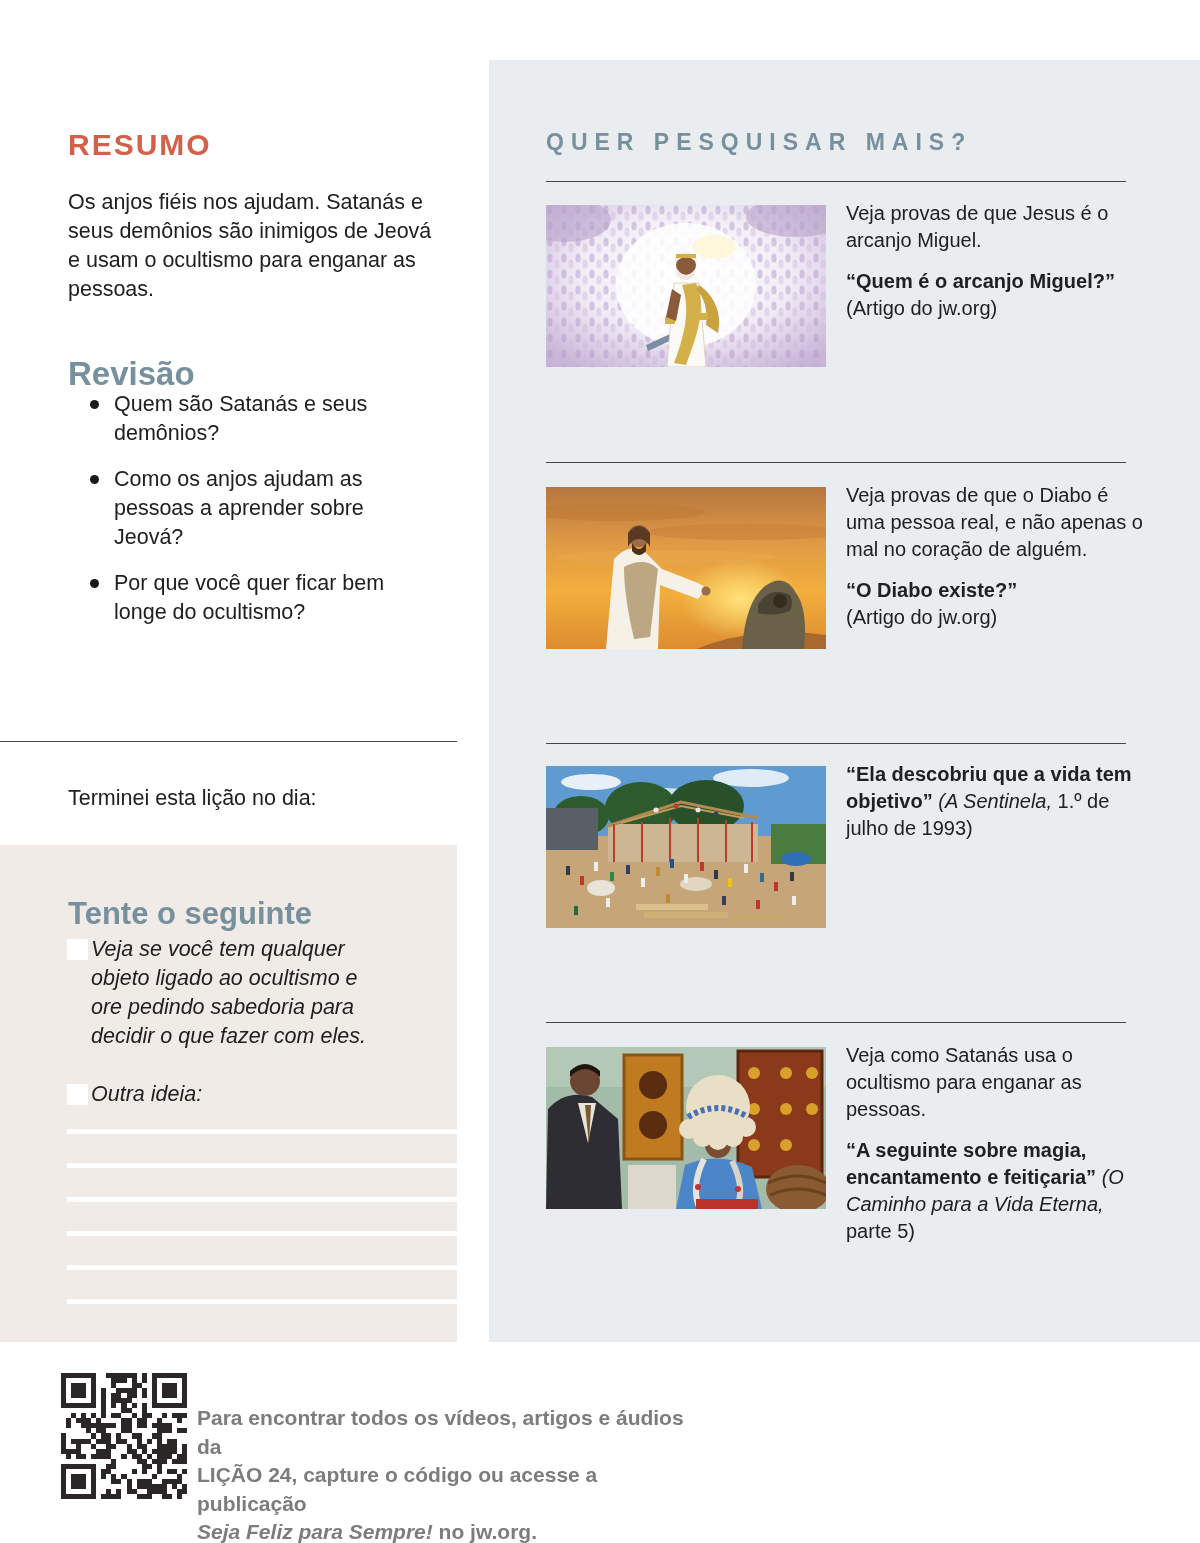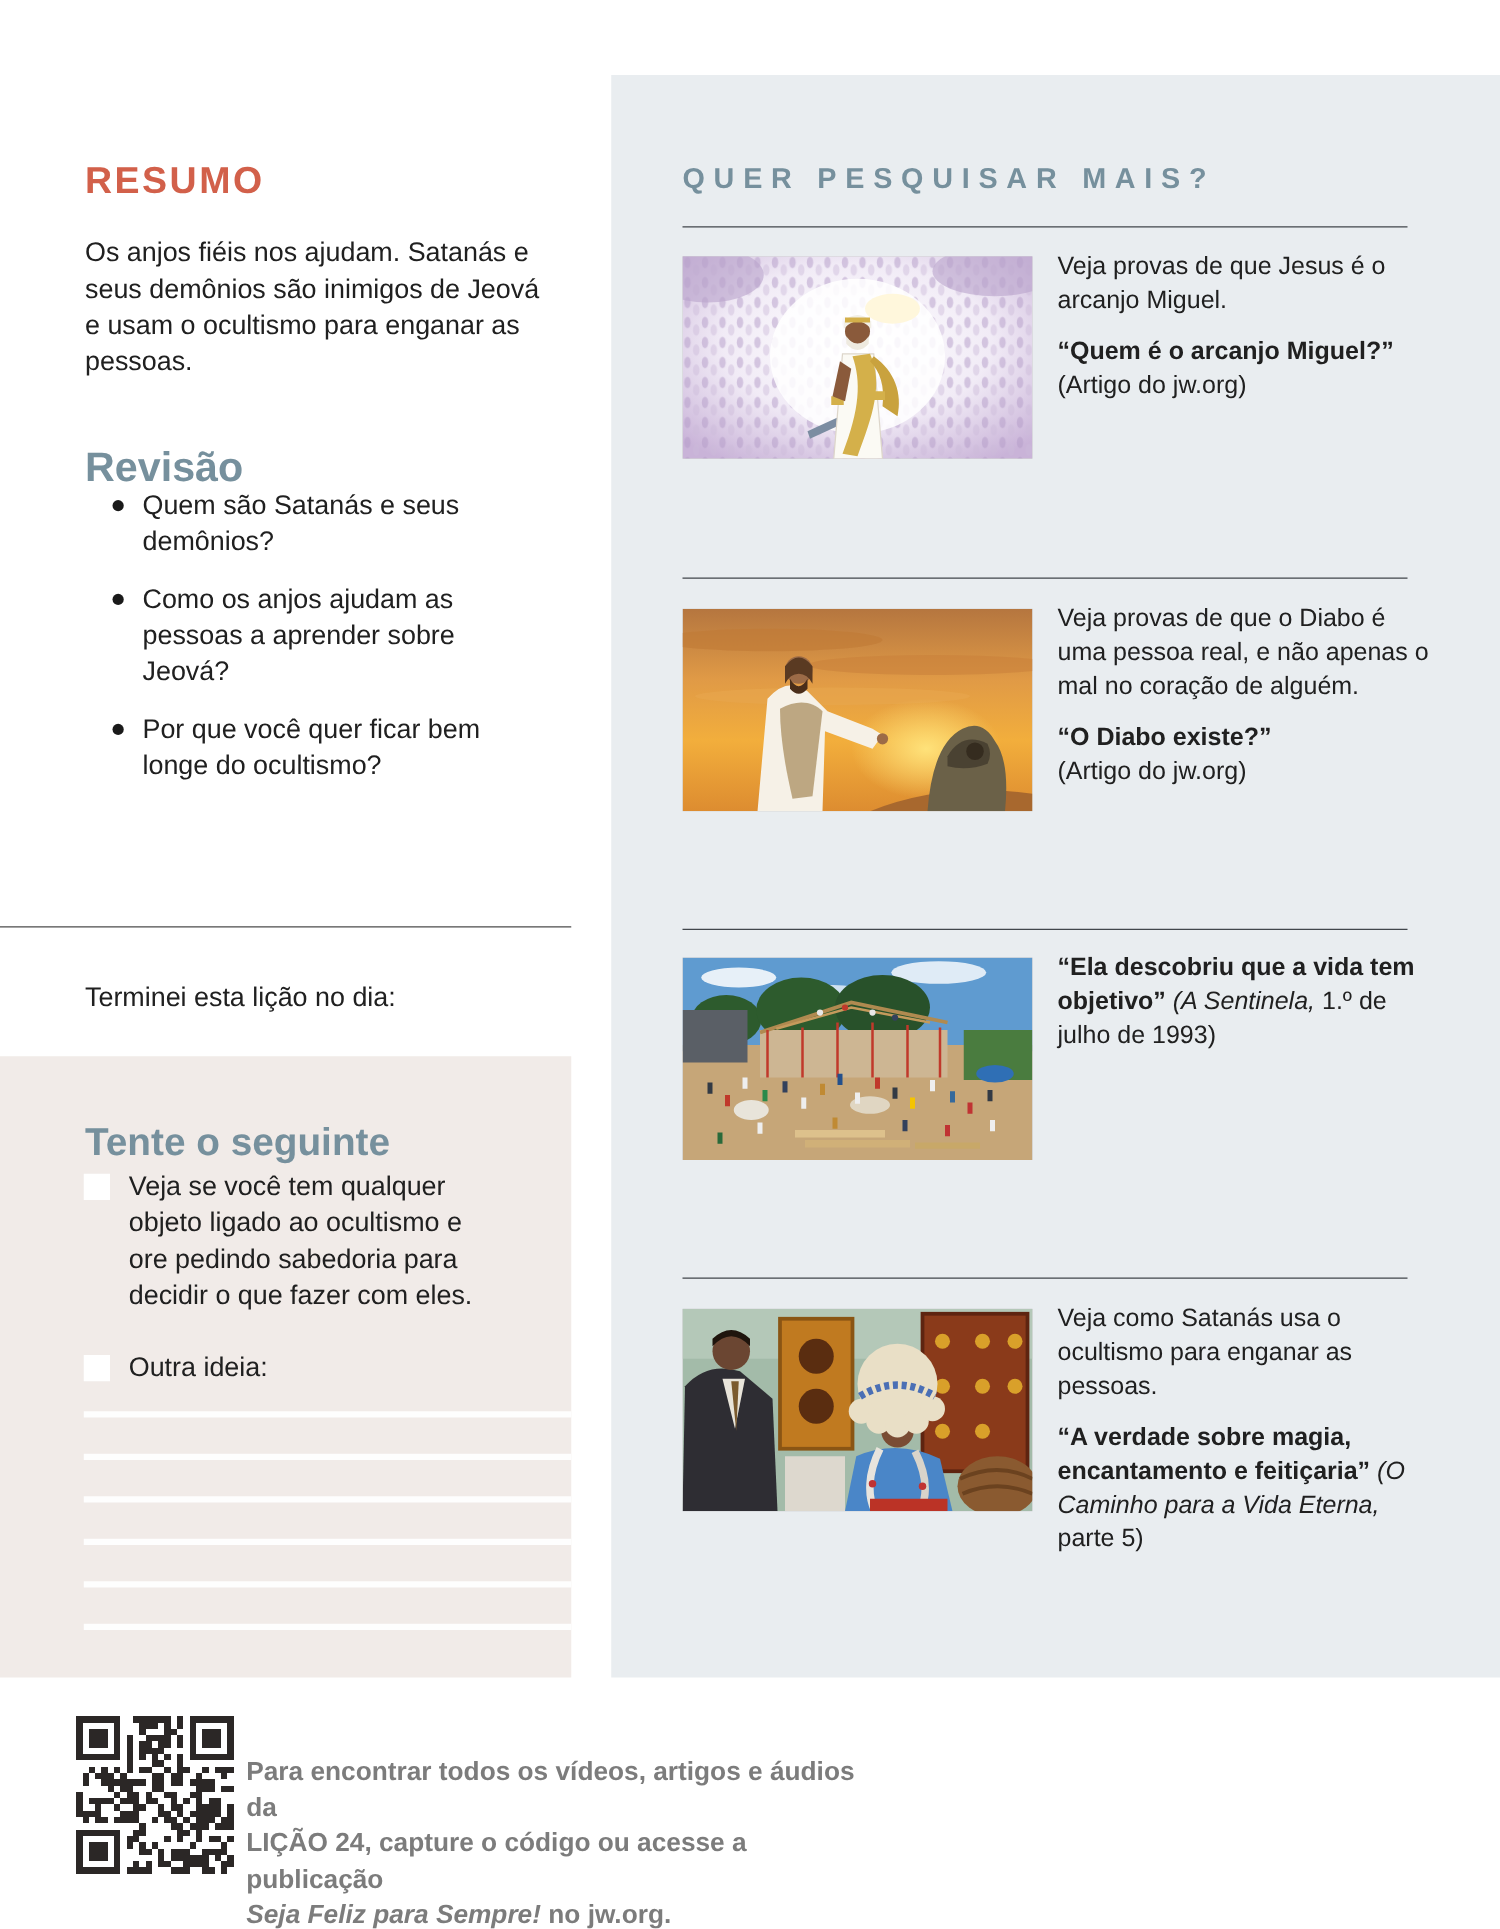--- a/index.html
+++ b/index.html
@@ -12,21 +12,21 @@
   .resumo-body{position:absolute;left:68px;top:166px;width:380px;font-size:21.5px;line-height:29px;}
   .revisao-title{position:absolute;left:68px;top:322px;font-size:33px;font-weight:bold;color:#76909d;}
   .review-list{position:absolute;left:90px;top:390px;width:340px;margin:0;padding:0;list-style:none;}
   .review-list li{position:relative;padding-left:24px;margin-bottom:17px;font-size:21.5px;line-height:29px;}
   .review-list li .bullet{position:absolute;left:0;top:10px;width:9px;height:9px;border-radius:50%;background:#1a1a1a;}
   .left-rule{position:absolute;left:0;top:741px;width:457px;height:0;border-top:1.6px solid #4c4c4c;}
   .terminei{position:absolute;left:68px;top:762px;font-size:21.5px;line-height:29px;}
 
   .try-box{position:absolute;left:0;top:845px;width:457px;height:497px;background:#f1ebe8;}
   .try-title{position:absolute;left:68px;top:20px;font-size:31px;font-weight:bold;color:#76909d;}
-  .try-item{position:absolute;left:67px;display:flex;gap:15px;}
+  .try-item{position:absolute;left:67px;display:flex;gap:3px;font-style:italic;}
   .try-item .cb{flex:0 0 auto;width:21px;height:21px;background:#ffffff;margin-top:4px;}
   .try-item .txt{width:300px;font-size:21.5px;line-height:29px;}
   .try-item-1{top:90px;}
   .try-item-2{top:235px;}
   .wlines{position:absolute;left:67px;top:284px;right:0;}
   .wline{height:5px;background:rgba(255,255,255,0.92);margin-bottom:29px;}
 
   
   .panel{position:absolute;left:489px;top:60px;width:711px;height:1282px;background:#e9edf0;}
   .panel-title{position:absolute;left:57px;top:50px;font-size:23px;font-weight:bold;
@@ -297,21 +297,21 @@
       <p class="cite">
           <b class="blk">“O Diabo existe?”</b>
           <span class="blk">(Artigo do jw.org)</span>
         </p>
     </div>
     <div class="itext x-3">
       <p class="cite"><b>“Ela descobriu que a vida tem objetivo”</b> <i>(A Sentinela,</i> <span>1.º de julho de 1993)</span></p>
     </div>
     <div class="itext x-4">
       <p class="desc">Veja como Satanás usa o ocultismo para enganar as pessoas.</p>
-      <p class="cite"><b>“A verdade sobre magia, encantamento e feitiçaria”</b> <i>(O Caminho para a Vida Eterna,</i> <span>parte 5)</span></p>
+      <p class="cite"><b>“A seguinte sobre magia, encantamento e feitiçaria”</b> <i>(O Caminho para a Vida Eterna,</i> <span>parte 5)</span></p>
     </div>
   </section>
 
   <div class="qr">
     <svg viewBox="0 0 127 127" shape-rendering="crispEdges">
         <g class="modules" fill="#2b2726">
           <rect x="46" y="1" width="5" height="5"></rect>
           <rect x="51" y="1" width="5" height="5"></rect>
           <rect x="56" y="1" width="5" height="5"></rect>
           <rect x="61" y="1" width="5" height="5"></rect>

